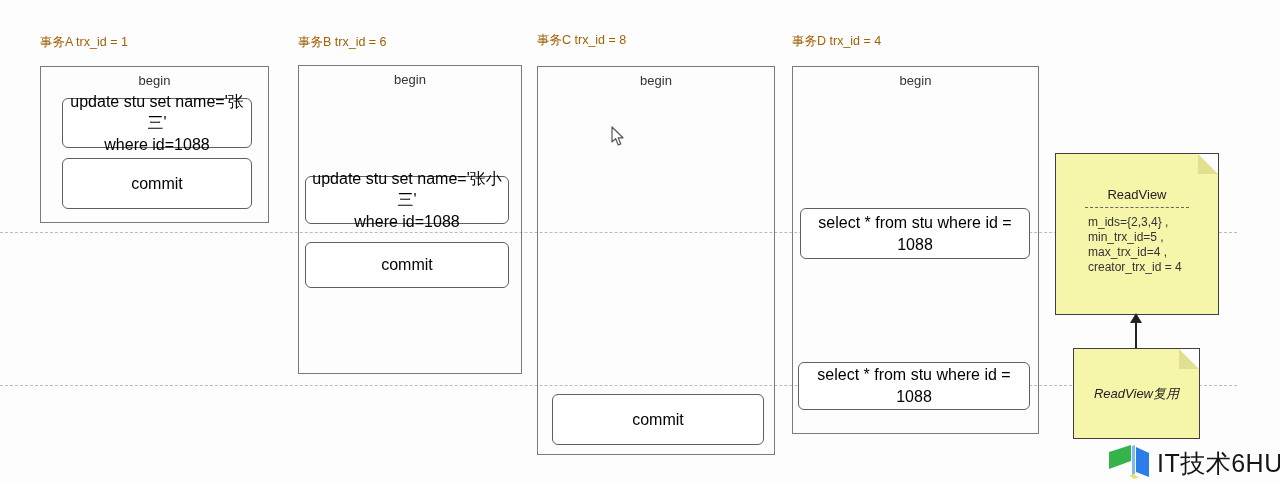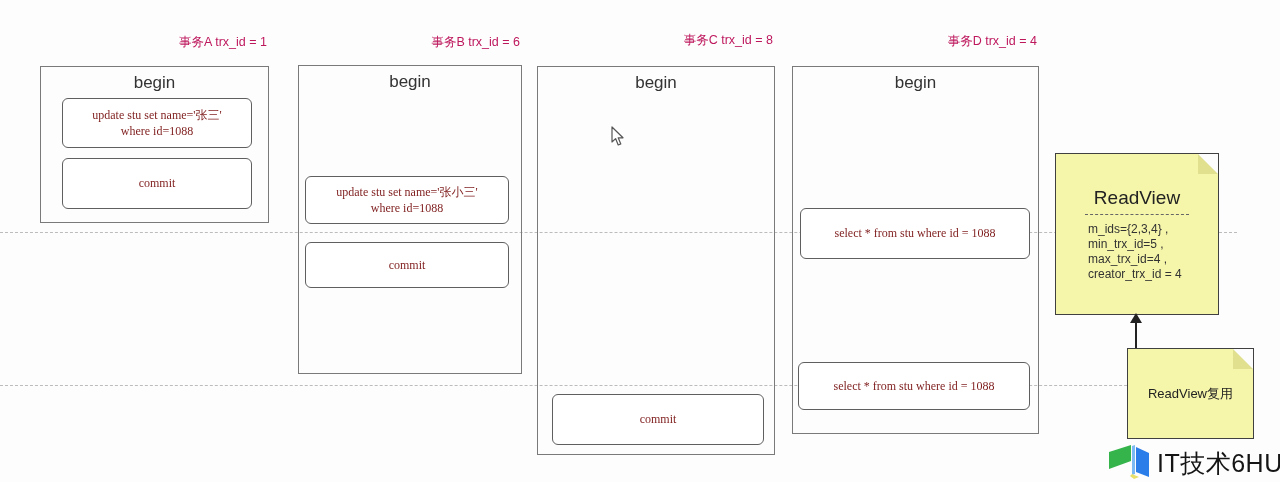--- a/index.html
+++ b/index.html
@@ -5,57 +5,57 @@
   html,body{margin:0;padding:0;}
   body{font-family:"Liberation Sans","DejaVu Sans",sans-serif;background:#ffffff;}
   #canvas{position:relative;width:1280px;height:482px;background:#fdfdfd;overflow:hidden;}
 
   
   .tline{position:absolute;left:0;width:1237px;height:0;border-top:1px dashed #bcbcbc;z-index:1;}
   #tline1{top:232px;}
   #tline2{top:385px;}
 
   
-  .col-title{position:absolute;text-align:right;font-size:12.5px;color:#be185d;z-index:2;}
+  .col-title{position:absolute;text-align:left;font-size:12.5px;color:#a16207;z-index:2;}
   #title-a{left:40px;top:34px;width:227px;}
   #title-b{left:298px;top:34px;width:222px;}
   #title-c{left:537px;top:32px;width:236px;}
   #title-d{left:792px;top:33px;width:245px;}
 
   
   .txbox{position:absolute;border:1px solid #7a7a7a;background:transparent;z-index:2;}
   #box-a{left:40px;top:66px;width:227px;height:155px;}
   #box-b{left:298px;top:65px;width:222px;height:307px;}
   #box-c{left:537px;top:66px;width:236px;height:387px;}
   #box-d{left:792px;top:66px;width:245px;height:366px;}
-  .begin-label{position:absolute;top:6px;left:0;right:0;text-align:center;font-size:17px;color:#333;}
+  .begin-label{position:absolute;top:6px;left:0;right:0;text-align:center;font-size:13px;color:#333;}
 
   
   .ibox{position:absolute;background:#ffffff;border:1px solid #5f5f5f;border-radius:6px;
         display:flex;align-items:center;justify-content:center;text-align:center;
-        font-size:12px;color:#7f1d1d;line-height:1.35;white-space:pre-line;z-index:3;font-family:Liberation Serif, serif;}
+        font-size:16px;color:#000000;line-height:1.35;white-space:pre-line;z-index:3;}
   #a-update{left:62px;top:98px;width:188px;height:48px;}
   #a-commit{left:62px;top:158px;width:188px;height:49px;}
   #b-update{left:305px;top:176px;width:202px;height:46px;}
   #b-commit{left:305px;top:242px;width:202px;height:44px;}
   #c-update{left:553px;top:334px;width:207px;height:49px;}
   #c-commit{left:552px;top:394px;width:210px;height:49px;}
   #d-select1{left:800px;top:208px;width:228px;height:49px;}
   #d-select2{left:798px;top:362px;width:230px;height:46px;}
 
   
   .note{position:absolute;background:#f6f6ab;border:1px solid #404040;z-index:4;}
   .note::before{content:"";position:absolute;top:0;right:0;border-style:solid;
                 border-width:0 20px 20px 0;
                 border-color:#fdfdfd #fdfdfd #e0e08e #e0e08e;}
   #note-readview{left:1055px;top:153px;width:162px;height:160px;}
-  #note-readview .note-title{margin-top:33px;text-align:center;font-size:19px;color:#222;}
+  #note-readview .note-title{margin-top:33px;text-align:center;font-size:13px;color:#222;}
   #note-readview .note-divider{width:104px;margin:5px auto 7px auto;border-top:1px dashed #666;}
   #note-readview .note-line{padding-left:32px;font-size:12px;line-height:15px;color:#333;}
-  #note-reuse{left:1127px;top:348px;width:125px;height:89px;display:flex;align-items:center;justify-content:center;}
+  #note-reuse{left:1073px;top:348px;width:125px;height:89px;display:flex;align-items:center;justify-content:center;font-style:italic;}
   #note-reuse .note-label{font-size:13px;color:#222;}
 
   
   #arrow-line{position:absolute;left:1135px;top:322px;width:2px;height:26px;background:#222;z-index:4;}
   #arrow-head{position:absolute;left:1130px;top:313px;width:0;height:0;border-left:6px solid transparent;
               border-right:6px solid transparent;border-bottom:10px solid #222;z-index:4;}
 
   
   #cursor{position:absolute;left:610px;top:126px;z-index:6;}
 

